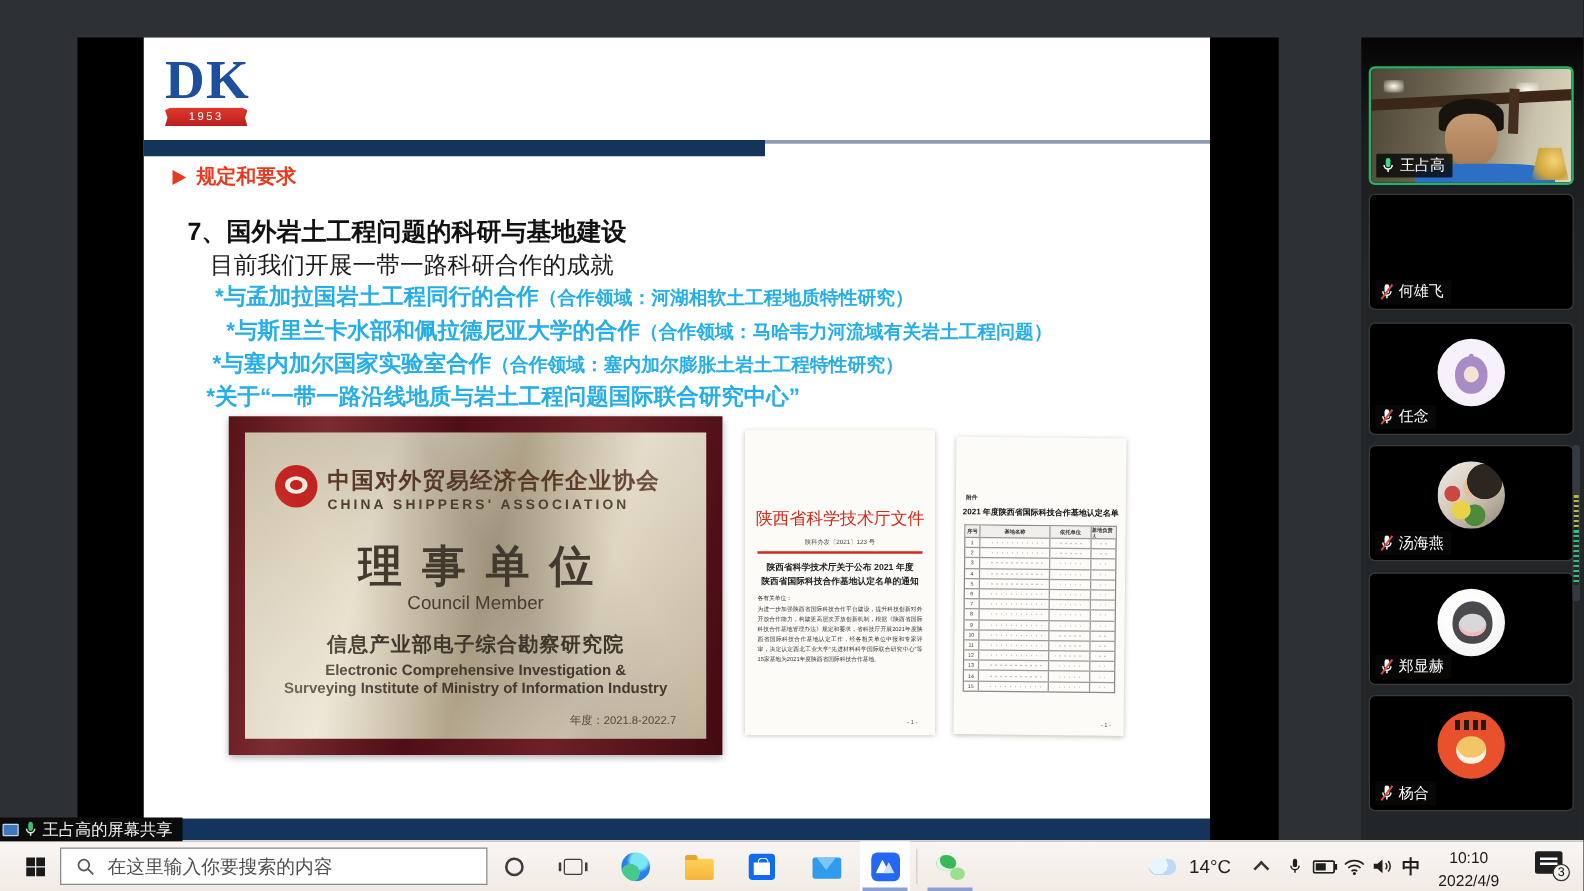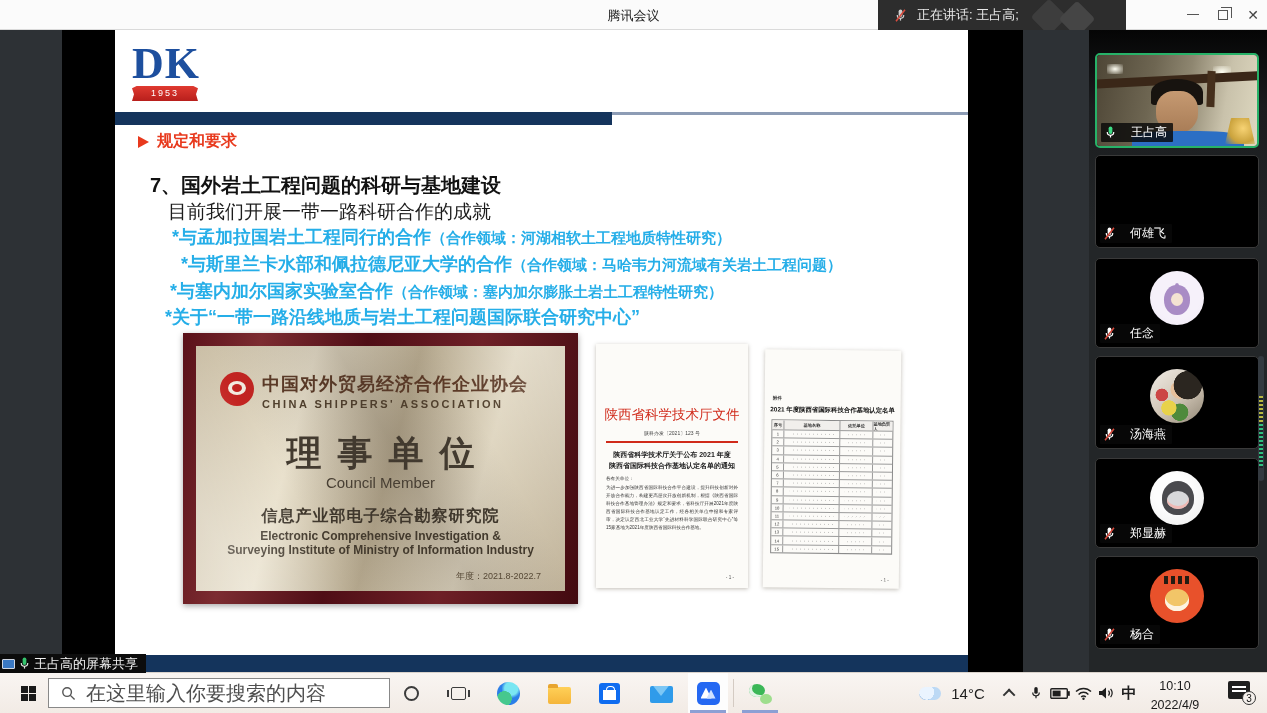--- a/index.html
+++ b/index.html
@@ -82,21 +82,21 @@
 
   
   #share-banner{position:absolute;left:0;top:654px;height:19px;background:#0c0c0c;display:flex;align-items:center;padding:0 8px 0 2px;gap:3px;z-index:5;}
   #share-banner span{color:#f2f2f2;font-size:13px;white-space:nowrap;}
   #banner-monitor{width:13px;height:10px;border:1.5px solid #cfd6e2;background:#3a78c2;border-radius:1px;}
 
   
   #sidebar{position:absolute;left:1089px;top:30px;width:178px;height:642px;background:linear-gradient(180deg,#050505,#1a1c1e 12%,#232628 30%,#232628);}
   .tile{position:absolute;left:6px;width:164px;background:#000;border:1px solid #3a3a3a;border-radius:5px;overflow:hidden;}
   .tile.speaking{border:2px solid #27b268;}
-  .name-tag{position:absolute;left:4px;bottom:4px;display:flex;align-items:center;gap:14px;background:rgba(8,8,8,.82);padding:1px 6px 1px 3px;border-radius:1px;z-index:3;}
+  .name-tag{position:absolute;left:4px;bottom:4px;display:flex;align-items:center;gap:3px;background:rgba(8,8,8,.82);padding:1px 6px 1px 3px;border-radius:1px;z-index:3;}
   .name-tag span{color:#fff;font-size:12px;white-space:nowrap;}
   .mic{width:13px;height:15px;flex:0 0 auto;}
 
   
   .scene{position:absolute;inset:0;background:linear-gradient(100deg,#4e4636 0%,#6e6652 34%,#8e8670 55%,#c9c2ab 78%,#ded8c0 100%);}
   .beam-h{position:absolute;left:-4px;top:22%;width:115%;height:9px;background:#3a2718;transform:rotate(-3deg);}
   .beam-v{position:absolute;right:26%;top:18%;width:8px;height:40%;background:#452f1c;transform:rotate(2deg);}
   .glow1{position:absolute;left:6%;top:10%;width:16px;height:10px;background:radial-gradient(#fffef2,rgba(255,255,240,0));}
   .glow2{position:absolute;right:16%;top:12%;width:18px;height:12px;background:radial-gradient(#fffef2,rgba(255,255,240,0));}
   .hair{position:absolute;left:34%;top:26%;width:52px;height:26px;border-radius:50% 50% 10% 10%;background:#17130f;}
@@ -123,21 +123,21 @@
   #side-meter{position:absolute;left:1px;top:40px;width:4px;height:72px;background:repeating-linear-gradient(180deg,#b8b840 0 2px,#20262b 2px 4px);}
   #side-meter::after{content:"";position:absolute;left:0;top:28px;width:4px;height:44px;background:repeating-linear-gradient(180deg,#2fbf7f 0 2px,#20262b 2px 4px);}
 
   
   #taskbar{position:absolute;left:0;top:672px;width:1267px;height:41px;background:linear-gradient(180deg,#f9f5f2,#f2ebe5);border-top:1px solid #d9d2cb;}
   .tb-icon{position:absolute;top:0;height:40px;display:flex;align-items:center;justify-content:center;}
   #start-glyph{width:15px;height:15px;display:grid;grid-template-columns:7px 7px;grid-gap:1px;}
   #start-glyph div{background:#1a1a1a;}
   #search-box{position:absolute;left:48px;top:5px;width:342px;height:30px;background:#fff;border:1px solid #888;display:flex;align-items:center;}
   #search-box svg{margin:0 8px 0 12px;flex:0 0 auto;}
-  #search-input{border:none;outline:none;flex:1;font-size:20px;color:#6d28d9;font-family:inherit;background:transparent;}
+  #search-input{border:none;outline:none;flex:1;font-size:15px;color:#6d28d9;font-family:inherit;background:transparent;}
   #search-input::placeholder{color:#4f4f4f;}
   #cortana-glyph{width:15px;height:15px;border:2px solid #3c3c3c;border-radius:50%;}
   #taskview-glyph{width:15px;height:13px;border:1.6px solid #3c3c3c;border-radius:2px;position:relative;}
   #taskview-glyph::before{content:"";position:absolute;left:-5px;top:2px;width:2px;height:7px;background:#3c3c3c;}
   #taskview-glyph::after{content:"";position:absolute;right:-5px;top:2px;width:2px;height:7px;background:#3c3c3c;}
   #edge-glyph{width:23px;height:23px;border-radius:50%;background:radial-gradient(circle at 32% 72%,#46c88e 0 32%,transparent 33%),radial-gradient(circle at 62% 28%,#79e6f2 0 30%,transparent 45%),radial-gradient(circle at 50% 50%,#2b7fe8 0 70%,#1b5ed6);}
   #folder-glyph{width:23px;height:17px;background:linear-gradient(#ffd058,#f5b53a);border-radius:2px;position:relative;margin-top:4px;}
   #folder-glyph::before{content:"";position:absolute;left:0;top:-3px;width:10px;height:4px;background:#e8a52f;border-radius:2px 2px 0 0;}
   #store-glyph{width:21px;height:21px;background:#0f6cf0;border-radius:3px;position:relative;}
   #store-glyph::before{content:"";position:absolute;left:4px;top:7px;width:13px;height:10px;background:#fff;}
@@ -160,41 +160,20 @@
   #notif{position:absolute;left:1228px;top:8px;width:22px;height:18px;background:#1f1f1f;border-radius:2px;position:absolute;}
   #notif::before{content:"";position:absolute;left:4px;top:5px;width:14px;height:1.8px;background:#fff;box-shadow:0 4px 0 #fff;}
   #notif-badge{position:absolute;left:1242px;top:18px;width:14px;height:14px;border-radius:50%;background:#f5f0ec;border:1px solid #333;font-size:10px;color:#111;display:flex;align-items:center;justify-content:center;}
   .chev{width:9px;height:9px;border-left:2px solid #333;border-top:2px solid #333;transform:rotate(45deg) translateY(2px);}
 </style>
 </head>
 <body>
 
 <div id="stage">
 
-  <div id="titlebar">
-    <div id="win-title">腾讯会议</div>
-    <div id="speakbox">
-      <div class="wm" style="left:158px;top:4px;background:#3d3d3d;"></div>
-      <div class="wm" style="left:186px;top:6px;background:#454545;"></div>
-      <svg class="mic" width="14" height="16" viewBox="0 0 14 16" style="margin-left:16px;position:relative;z-index:2;">
-        <rect x="5" y="1.5" width="4" height="8" rx="2" fill="#cfcfcf"></rect>
-        <path d="M3.5 7.5a3.5 3.5 0 0 0 7 0" fill="none" stroke="#cfcfcf" stroke-width="1.3"></path>
-        <line x1="7" y1="11" x2="7" y2="13.5" stroke="#cfcfcf" stroke-width="1.3"></line>
-        <line x1="2.2" y1="14.2" x2="11.8" y2="1.8" stroke="#d84b3e" stroke-width="1.7"></line>
-      </svg>
-      <span id="speak-text">正在讲话: 王占高;</span>
-    </div>
-    <div class="winbtn" style="left:1178px;">
-        <div id="btn-min-glyph"></div>
-      </div>
-    <div class="winbtn" style="left:1208px;">
-        <div id="btn-restore-glyph"></div>
-      </div>
-    <div class="winbtn" style="left:1238px;">✕</div>
-  </div>
 
   <div id="share-black"></div>
 
   <div id="slide">
 
     <div class="abs" style="left:17px;top:12px;">
       <div id="dk-logo-text">DK</div>
       <div id="dk-ribbon">1953</div>
     </div>
   </div>

